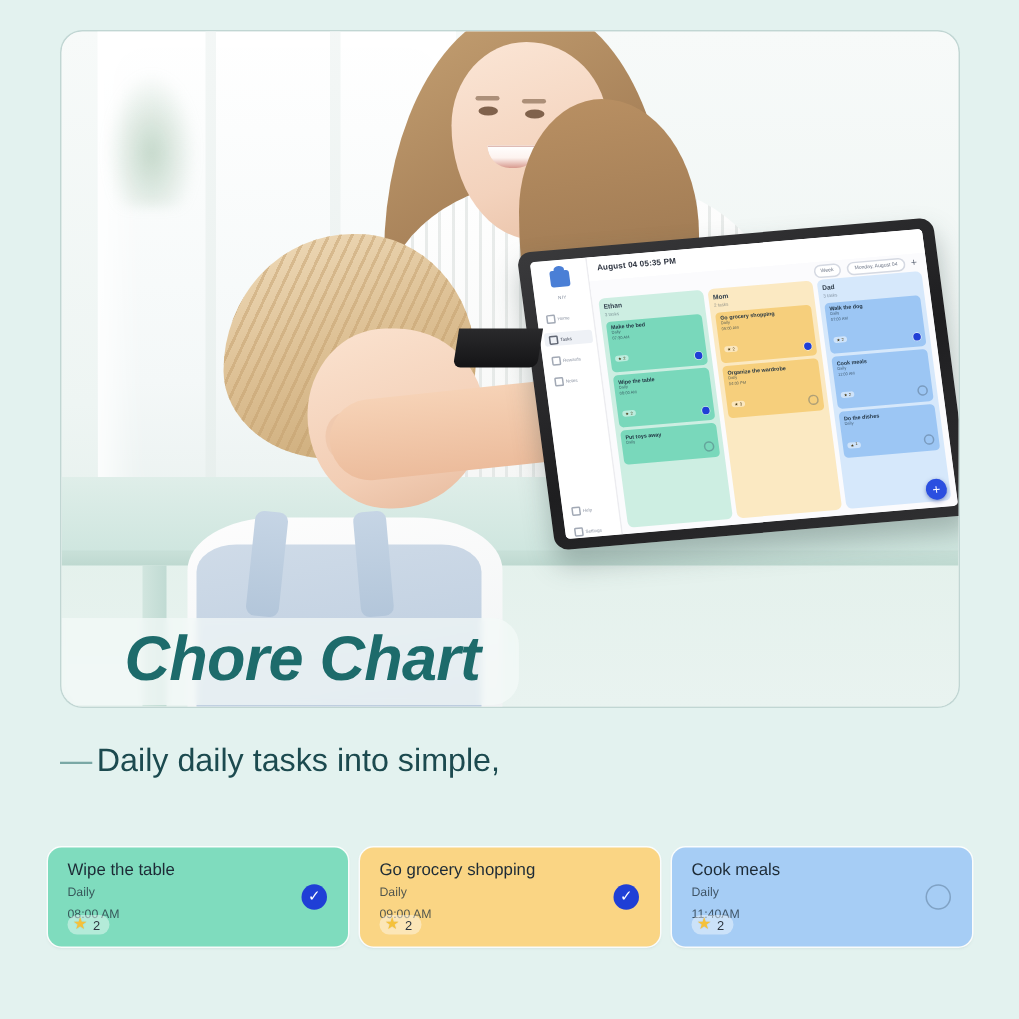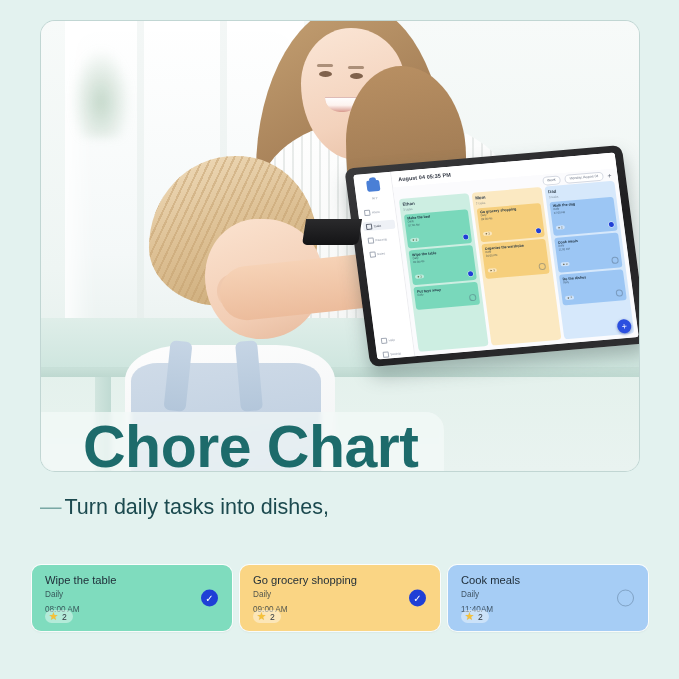--- a/index.html
+++ b/index.html
@@ -331,26 +331,27 @@
   
   .title-badge {
     position: absolute;
     left: -10px; top: 391px;
     padding: 6px 26px 10px 52px;
     border-radius: 0 18px 18px 0;
     background: rgba(244,250,248,.72);
     backdrop-filter: blur(2px);
   }
   .title-text {
-    font-size: 59px;
+    font-size: 42px;
     font-weight: 700;
     color: #1d6b6b;
     letter-spacing: -.5px;
     line-height: 1;
     white-space: nowrap;
+    font-style: italic;
   }
 
   
   .tagline {
     position: absolute;
     left: 40px; top: 492px;
     width: 600px;
     color: #1c4a4f;
     font-size: 21.5px;
     line-height: 1.42;
@@ -590,21 +591,21 @@
       </div>
     </div>
     <div class="t-stand"></div>
 
     <div class="title-badge">
       <div class="title-text">Chore Chart</div>
     </div>
   </div>
 
   <div class="tagline">
-    <span class="dash">—</span><span>Turn daily tasks into dishes,</span>
+    <span class="dash">—</span><span>Daily daily tasks into simple,</span>
   </div>
 
   <div class="cards">
 
     <div class="card c1">
       <div class="card-title">Wipe the table</div>
       <div class="card-meta">Daily</div>
       <div class="card-meta">08:00 AM</div>
       <div class="card-badge">
         <span class="star">★</span>

